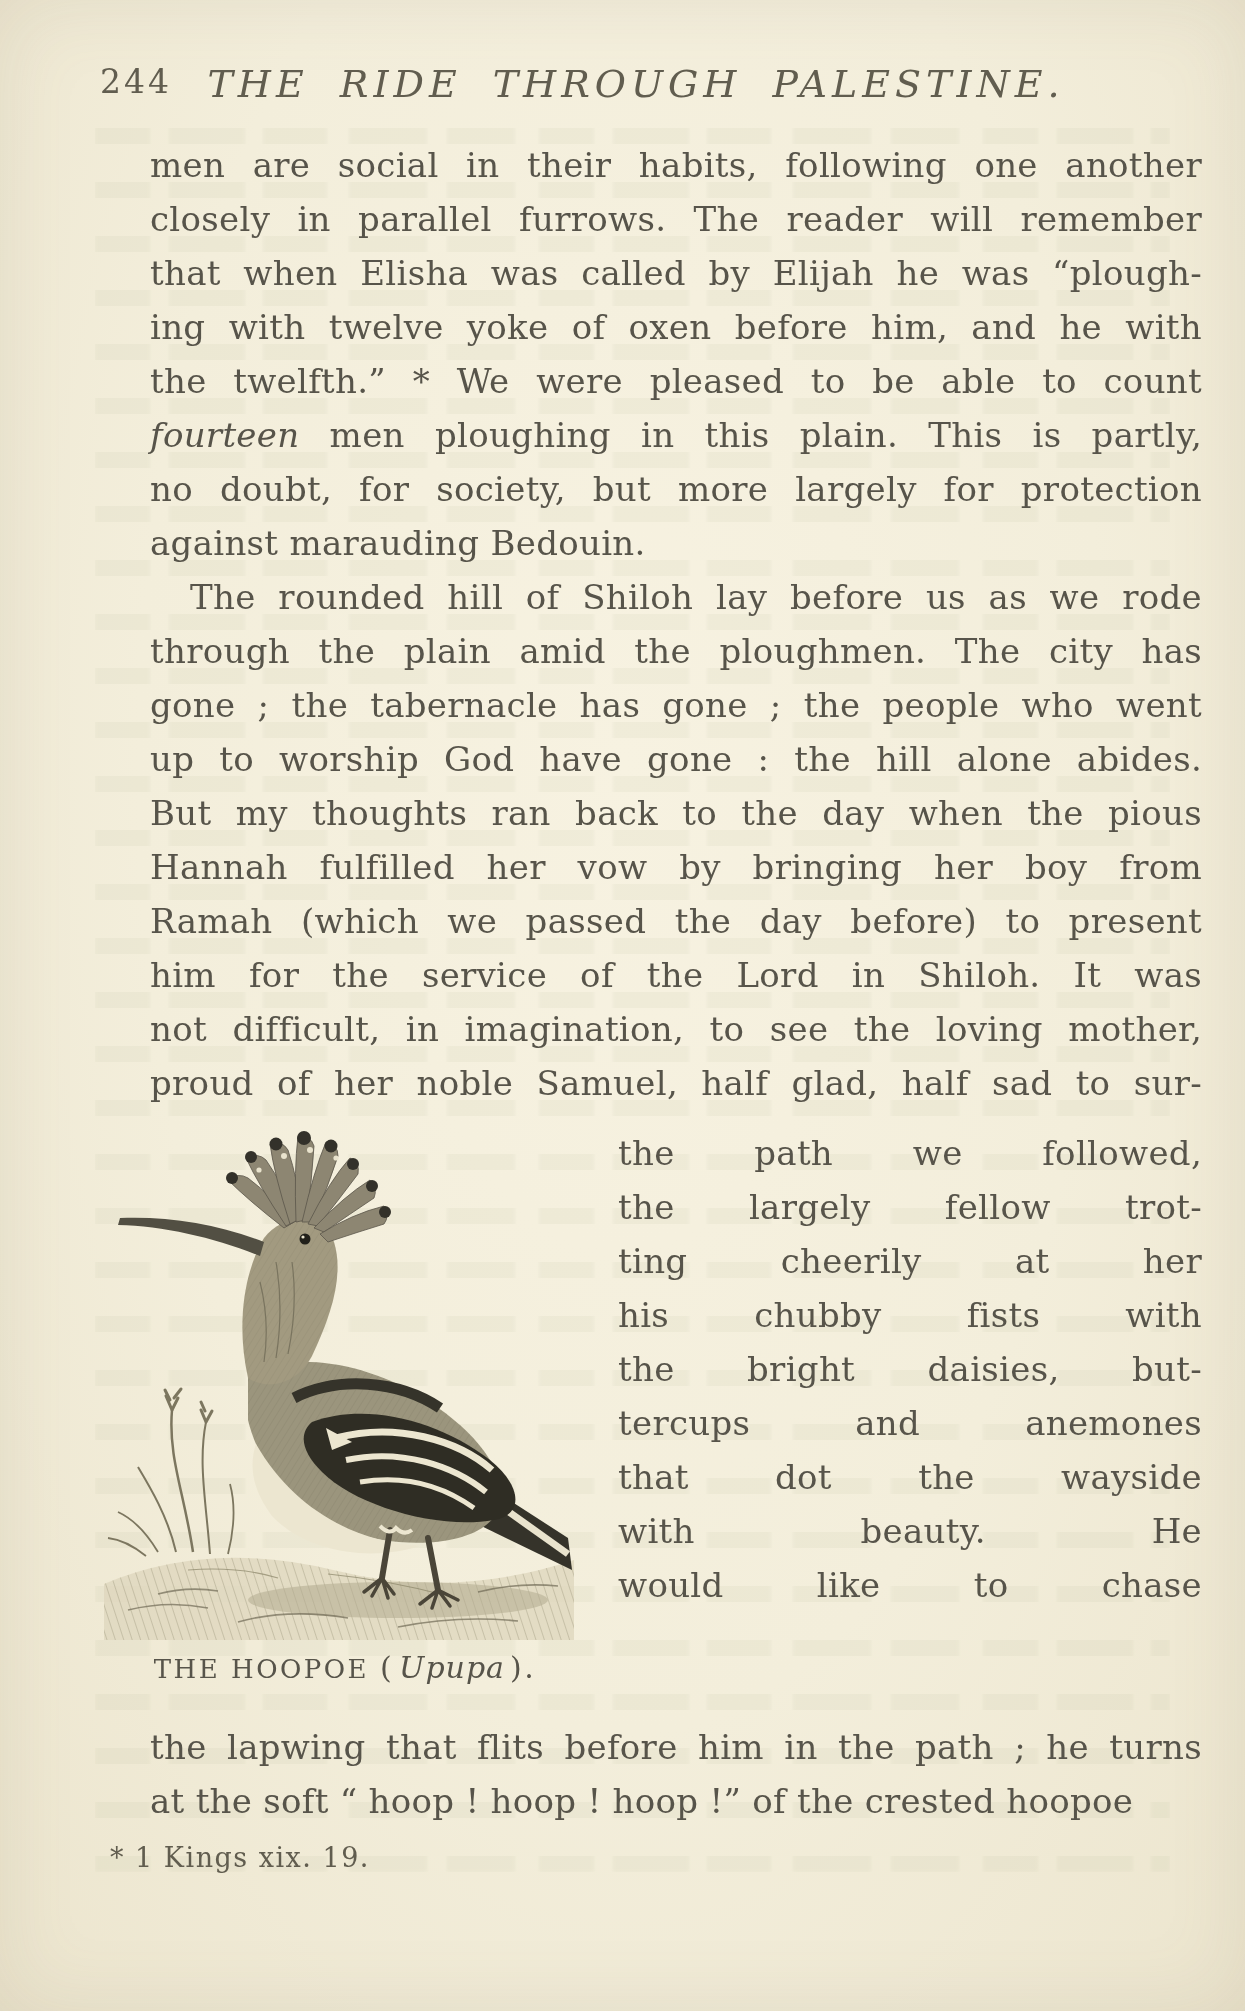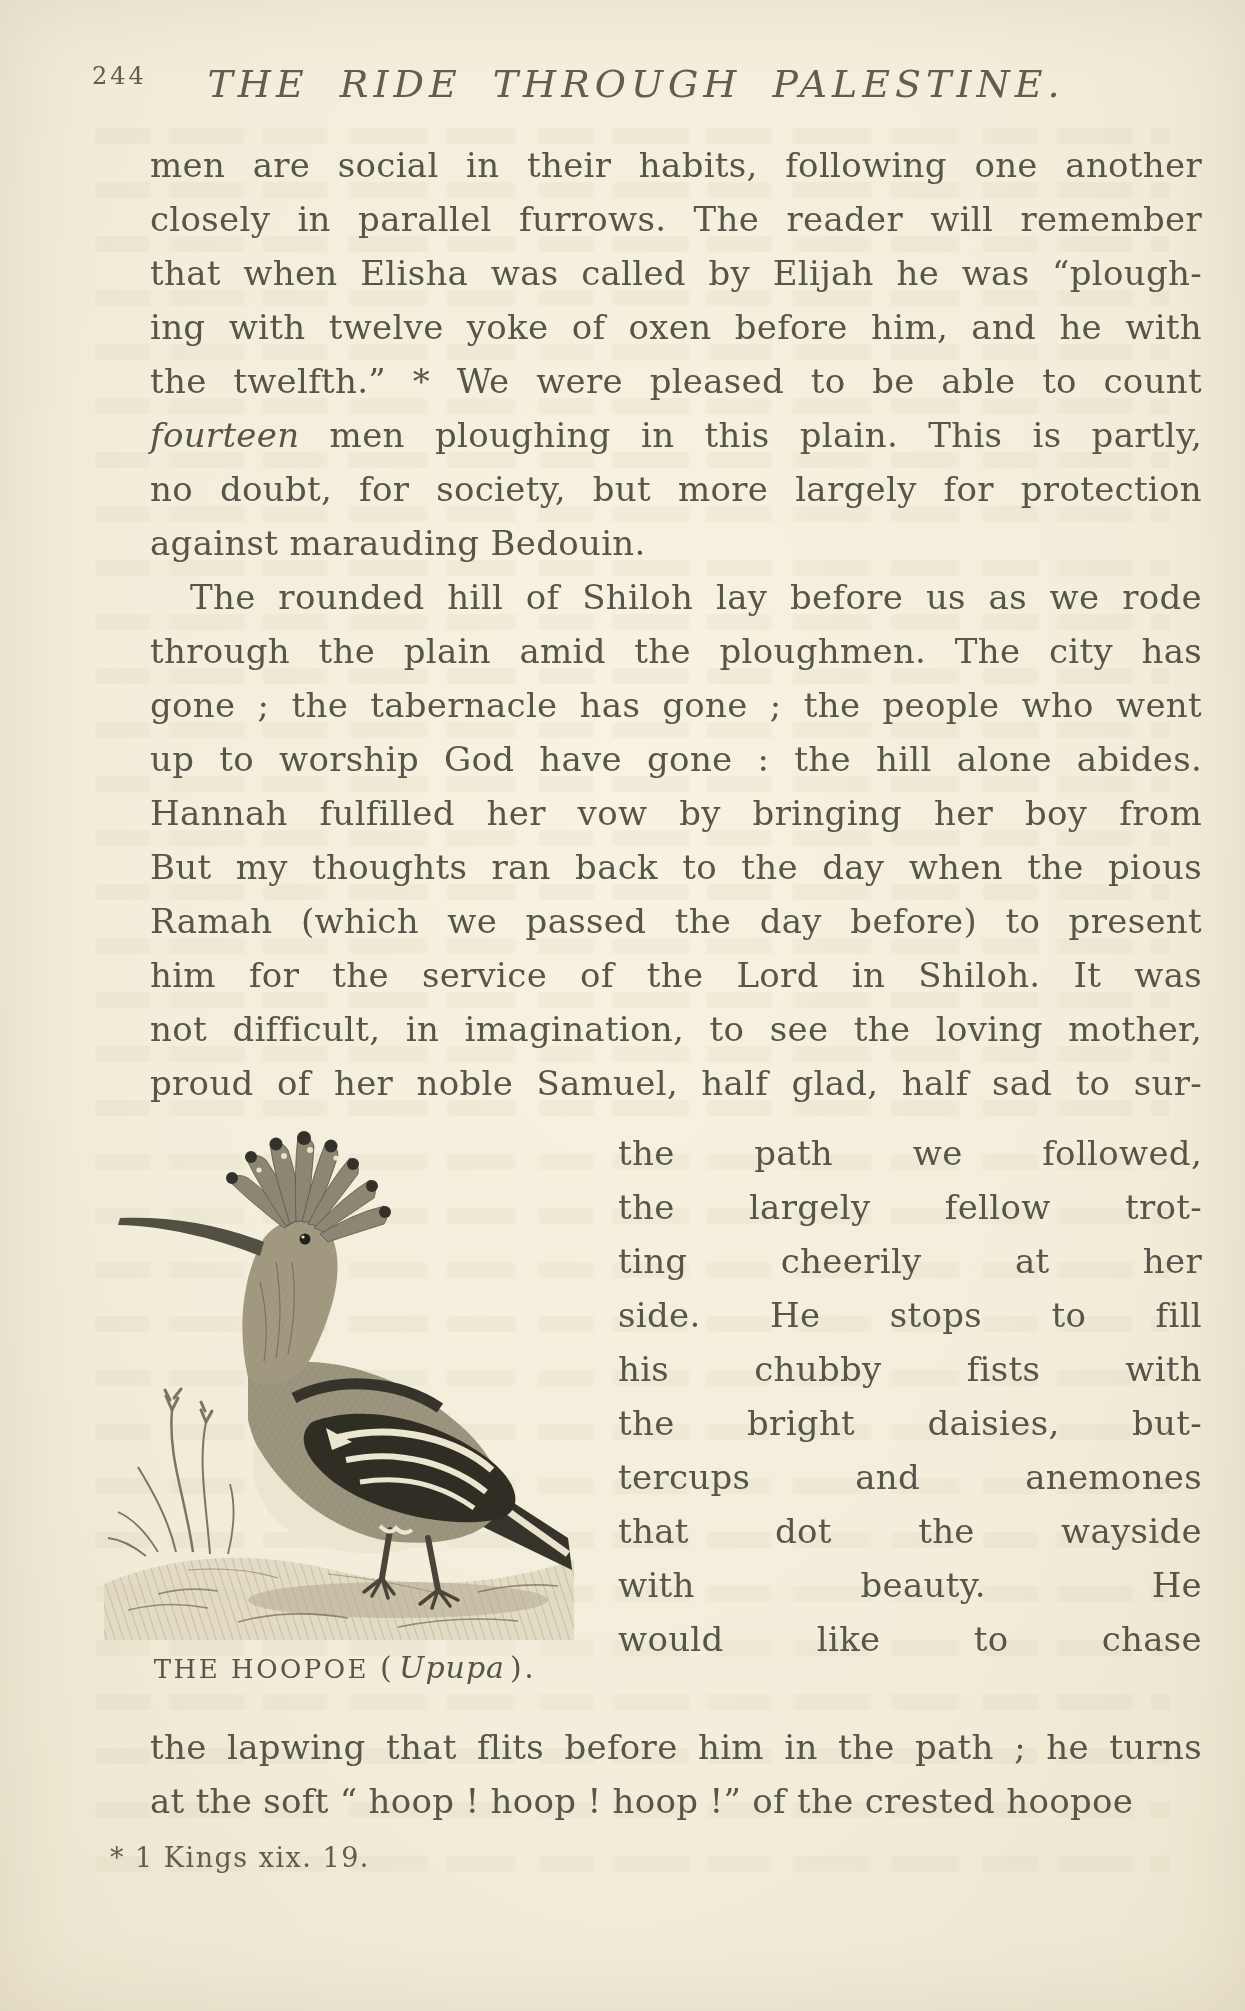--- a/index.html
+++ b/index.html
@@ -21,21 +21,21 @@
       rgba(153,163,123,.6) 0 55px,  transparent 55px 74px,
       rgba(153,163,123,.6) 74px 150px, transparent 150px 168px,
       rgba(153,163,123,.6) 168px 232px, transparent 232px 254px,
       rgba(153,163,123,.6) 254px 332px, transparent 332px 352px,
       rgba(153,163,123,.6) 352px 420px, transparent 420px 444px);
     -webkit-mask-image:repeating-linear-gradient(0deg,#000 0 16px,transparent 16px 54px);
     mask-image:repeating-linear-gradient(0deg,#000 0 16px,transparent 16px 54px);
     opacity:.12; filter:blur(1.6px);
   }
   .pgnum{
-    position:absolute; left:92px; top:62px; font-size:24px; letter-spacing:3px;
+    position:absolute; left:100px; top:62px; font-size:33px; letter-spacing:3px;
     color:var(--ink-soft);
   }
   .running-title{
     position:absolute; left:110px; top:62px; width:1052px; text-align:center;
     font-style:italic; font-size:38px; letter-spacing:5px; word-spacing:14px;
     color:var(--ink-soft);
   }
   .col{position:absolute;margin-left:40px;}
   .body-col{left:110px; top:138px; width:1052px;}
   .wrap-col{left:578px; top:1126px; width:584px;}
@@ -76,22 +76,22 @@
     <div class="bl">that when Elisha was called by Elijah he was “plough-</div>
     <div class="bl">ing with twelve yoke of oxen before him, and he with</div>
     <div class="bl">the twelfth.” *  We were pleased to be able to count</div>
     <div class="bl"><span class="it">fourteen</span><span> men ploughing in this plain.  This is partly,</span></div>
     <div class="bl">no doubt, for society, but more largely for protection</div>
     <div class="bl endline">against marauding Bedouin.</div>
     <div class="bl indent">The rounded hill of Shiloh lay before us as we rode</div>
     <div class="bl">through the plain amid the ploughmen.  The city has</div>
     <div class="bl">gone ; the tabernacle has gone ; the people who went</div>
     <div class="bl">up to worship God have gone : the hill alone abides.</div>
+    <div class="bl">But my thoughts ran back to the day when the pious</div>
     <div class="bl">Hannah fulfilled her vow by bringing her boy from</div>
-    <div class="bl">But my thoughts ran back to the day when the pious</div>
     <div class="bl">Ramah (which we passed the day before) to present</div>
     <div class="bl">him for the service of the Lord in Shiloh.  It was</div>
     <div class="bl">not difficult, in imagination, to see the loving mother,</div>
     <div class="bl">proud of her noble Samuel, half glad, half sad to sur-</div>
   </div>
 
   <svg class="figure" viewBox="0 0 482 525" aria-hidden="true">
     <defs>
       <pattern id="hatch" width="6" height="6" patternUnits="userSpaceOnUse" patternTransform="rotate(32)">
         <line x1="0" y1="0" x2="0" y2="6" stroke="#6f6a56" stroke-width="0.9"></line>
@@ -184,21 +184,20 @@
 
   <div class="caption">
     <span>THE HOOPOE</span>
     <span class="paren">(</span><span class="species">Upupa</span><span class="paren">).</span>
   </div>
 
   <div class="col wrap-col">
     <div class="bl">the path we followed,</div>
     <div class="bl">the largely fellow trot-</div>
     <div class="bl">ting cheerily at her</div>
-    <div class="bl">side.  He stops to fill</div>
     <div class="bl">his chubby fists with</div>
     <div class="bl">the bright daisies, but-</div>
     <div class="bl">tercups and anemones</div>
     <div class="bl">that dot the wayside</div>
     <div class="bl">with beauty.  He</div>
     <div class="bl">would like to chase</div>
   </div>
 
   <div class="col close-col">
     <div class="bl">the lapwing that flits before him in the path ; he turns</div>

